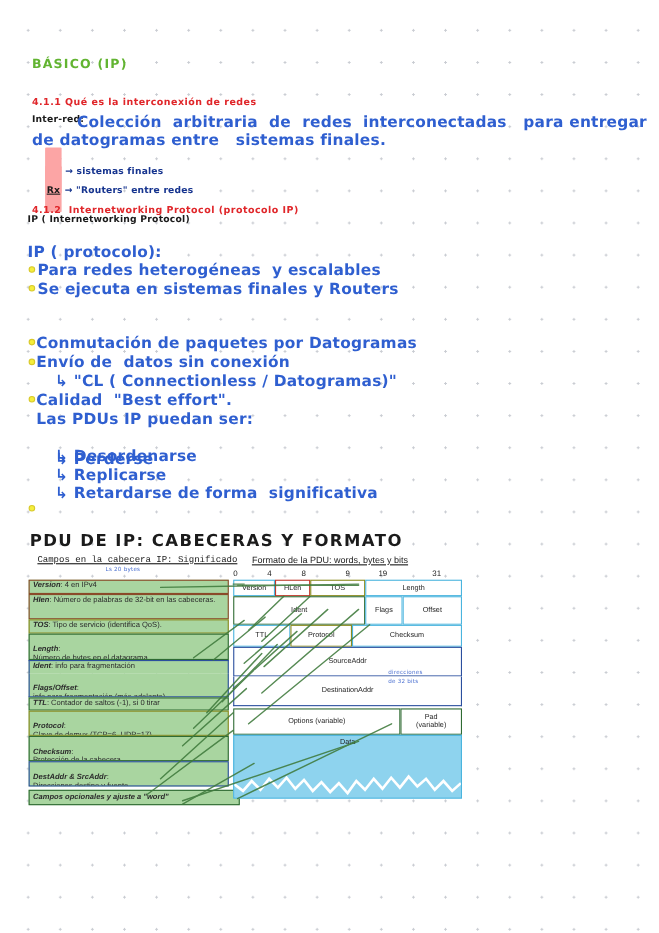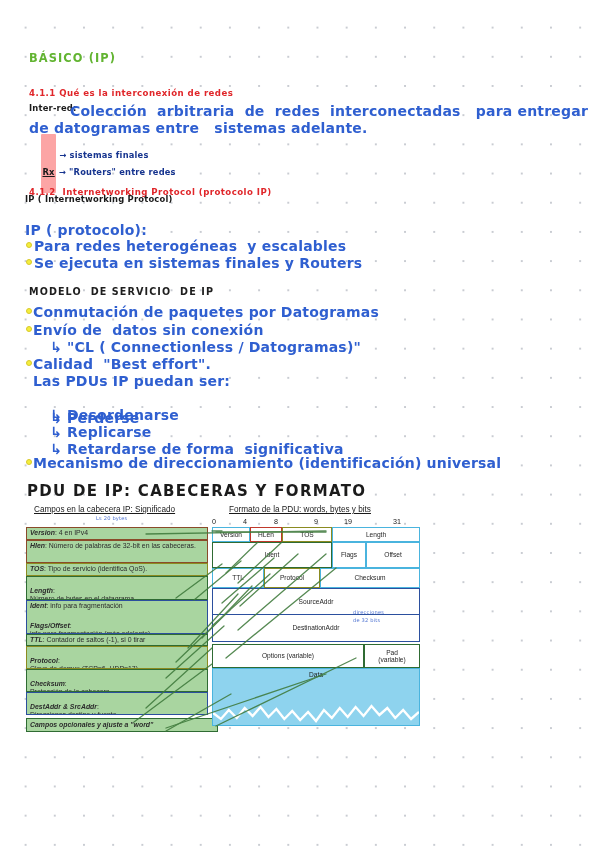--- a/index.html
+++ b/index.html
@@ -109,67 +109,65 @@
 <div id="paper"></div>
 
 <div id="sheet">
 
   <div class="hw hw-title" style="left:29px;top:52px;">BÁSICO (IP)</div>
 
   <div class="hw hw-red" style="left:29px;top:88px;">4.1.1 Qué es la interconexión de redes</div>
 
   <div class="hw hw-dark" style="left:29px;top:103px;">Inter-red:</div>
   <div class="hw hw-blue" style="left:70px;top:103px;">Colección  arbitraria  de  redes  interconectadas   para entregar  un  servicio  de  intercambio</div>
-  <div class="hw hw-blue" style="left:29px;top:120px;">de datogramas entre   sistemas adelante.</div>
+  <div class="hw hw-blue" style="left:29px;top:120px;">de datogramas entre   sistemas finales.</div>
 
   <div class="hw hw-dark" style="left:29px;top:140px;">
     <span class="hl">Hx</span><span class="hw-blue-b"> → sistemas finales</span>
   </div>
   <div class="hw hw-dark" style="left:29px;top:157px;">
     <span class="hl">Rx</span><span class="hw-blue-b"> → "Routers" entre redes</span>
   </div>
 
   <div class="hw hw-red" style="left:29px;top:187px;">4.1.2  Internetworking Protocol (protocolo IP)</div>
   <div class="hw hw-dark" style="left:25px;top:194px;">IP ( Internetworking Protocol)</div>
   <div class="hw hw-blue" style="left:25px;top:222px;">IP ( protocolo):</div>
 
   <div class="bdot" style="left:26px;top:242px;"></div>
   <div class="hw hw-blue" style="left:34px;top:238px;">Para redes heterogéneas  y escalables</div>
 
   <div class="bdot" style="left:26px;top:259px;"></div>
   <div class="hw hw-blue" style="left:34px;top:255px;">Se ejecuta en sistemas finales y Routers</div>
 
-  <div class="hw hw-sec" style="left:29px;top:286px;">MODELO  DE SERVICIO  DE IP</div>
 
   <div class="bdot" style="left:26px;top:308px;"></div>
   <div class="hw hw-blue" style="left:33px;top:304px;">Conmutación de paquetes por Datogramas</div>
 
   <div class="bdot" style="left:26px;top:326px;"></div>
   <div class="hw hw-blue" style="left:33px;top:322px;">Envío de  datos sin conexión</div>
 
   <div class="hw hw-blue" style="left:50px;top:339px;"><span class="arrow">↳ </span><span>"CL ( Connectionless / Datogramas)"</span></div>
 
   <div class="bdot" style="left:26px;top:360px;"></div>
   <div class="hw hw-blue" style="left:33px;top:356px;">Calidad  "Best effort".</div>
 
   <div class="hw hw-blue" style="left:33px;top:373px;">Las PDUs IP puedan ser:</div>
 
   <div class="hw hw-blue" style="left:50px;top:390px;margin-top:20px;"><span class="arrow">↳ </span><span>Perderse</span></div>
   <div class="hw hw-blue" style="left:50px;top:407px;"><span class="arrow">↳ </span><span>Desordenarse</span></div>
   <div class="hw hw-blue" style="left:50px;top:424px;"><span class="arrow">↳ </span><span>Replicarse</span></div>
   <div class="hw hw-blue" style="left:50px;top:441px;"><span class="arrow">↳ </span><span>Retardarse de forma  significativa</span></div>
 
   <div class="bdot" style="left:26px;top:459px;"></div>
-  <div class="hw hw-blue" style="left:33px;top:455px;">Mecanismo de direccionamiento (identificación) universal</div>
 
   <div class="hw hw-big" style="left:27px;top:482px;">PDU DE IP: CABECERAS Y FORMATO</div>
 
   <div id="figure">
 
-    <div class="fig-h" style="left:8px;top:7px;">Campos en la cabecera IP: Significado</div>
+    <div class="fig-h" style="left:8px;top:7px;font-family:Liberation Mono, monospace;">Campos en la cabecera IP: Significado</div>
     <div class="fig-h" style="left:203px;top:7px;">Formato de la PDU: words, bytes y bits</div>
 
     <div class="hw hw-tiny" style="left:70px;top:17px;">Ls 20 bytes</div>
 
     <div class="bitnum" style="left:186px;top:19px;">0</div>
     <div class="bitnum" style="left:217px;top:19px;">4</div>
     <div class="bitnum" style="left:248px;top:19px;">8</div>
     <div class="bitnum" style="left:288px;top:19px;">9</div>
     <div class="bitnum" style="left:318px;top:19px;">19</div>
     <div class="bitnum" style="left:367px;top:19px;">31</div>

